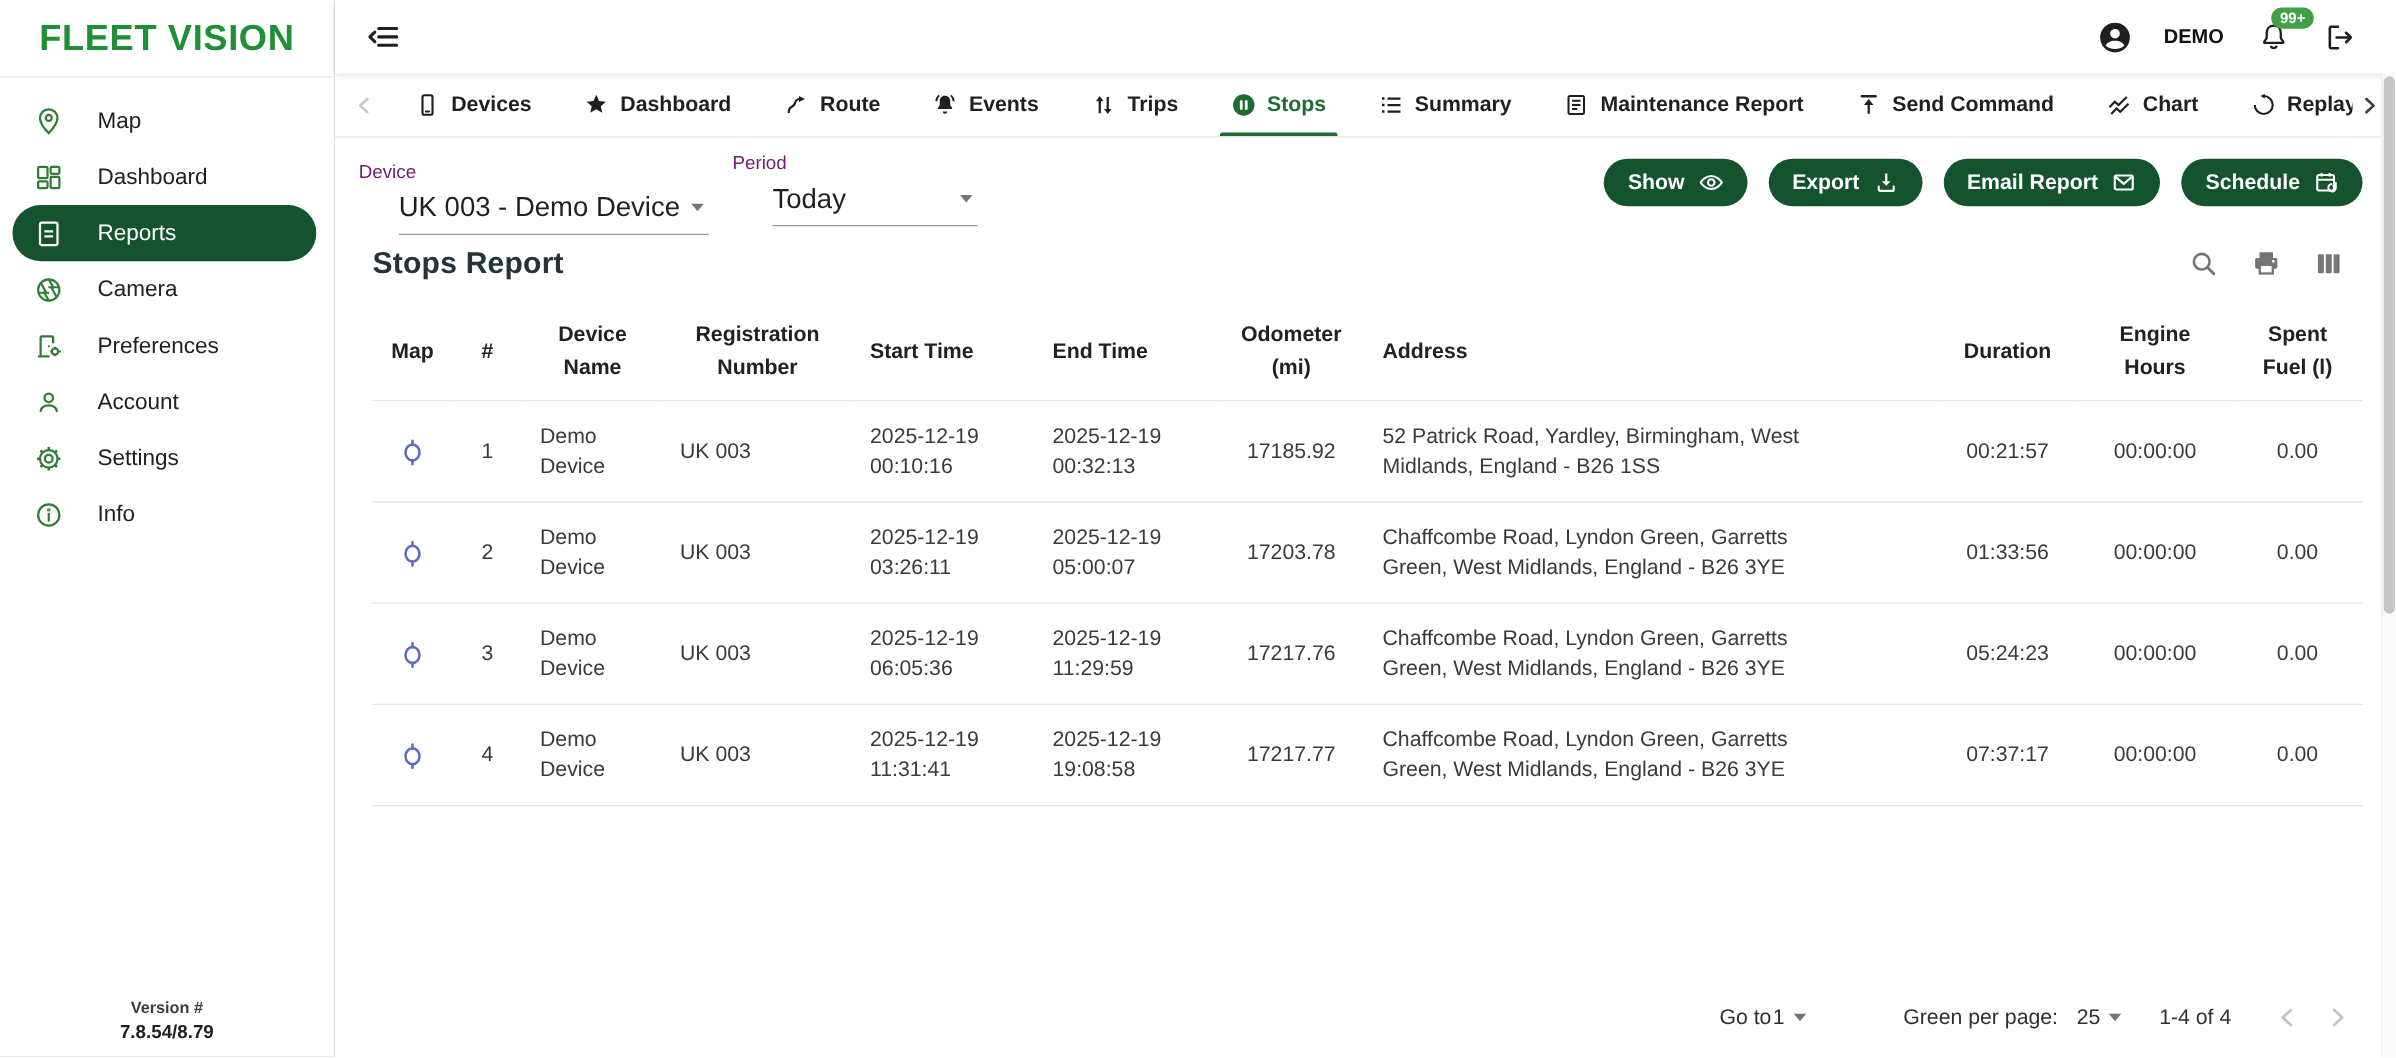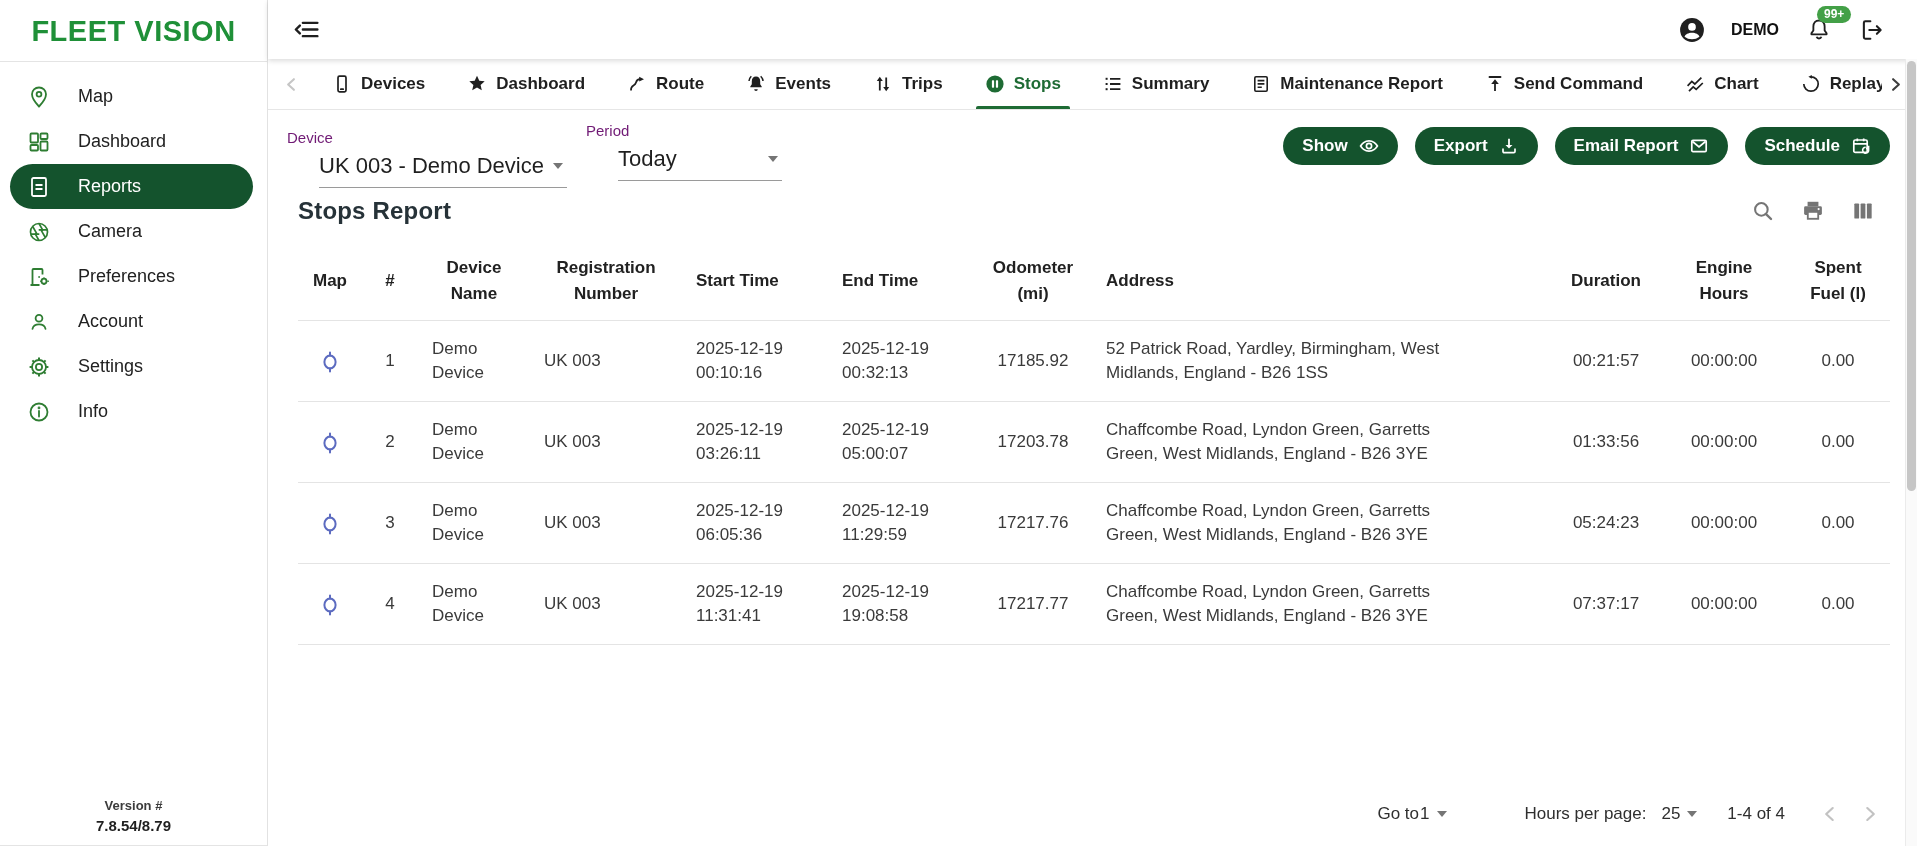--- a/index.html
+++ b/index.html
@@ -531,21 +531,21 @@
 
     <div class="pagination">
       <div class="pg-group pg-goto">
         <span>Go to</span>
         <span class="pg-select">
             <span>1</span>
             <span class="pg-caret"></span>
           </span>
       </div>
       <div class="pg-group pg-rows">
-        <span>Hours per page:</span>
+        <span>Green per page:</span>
         <span class="pg-select">
             <span>25</span>
             <span class="pg-caret"></span>
           </span>
       </div>
       <span class="pg-range">1-4 of 4</span>
       <div class="pg-group pg-chevrons">
         <span class="pg-nav"><svg viewBox="0 0 24 24" fill="none" stroke="currentColor" stroke-width="2" stroke-linecap="round" stroke-linejoin="round">
               <path d="M14.5 6.5L8.5 12l6 5.5"></path>
             </svg></span>

